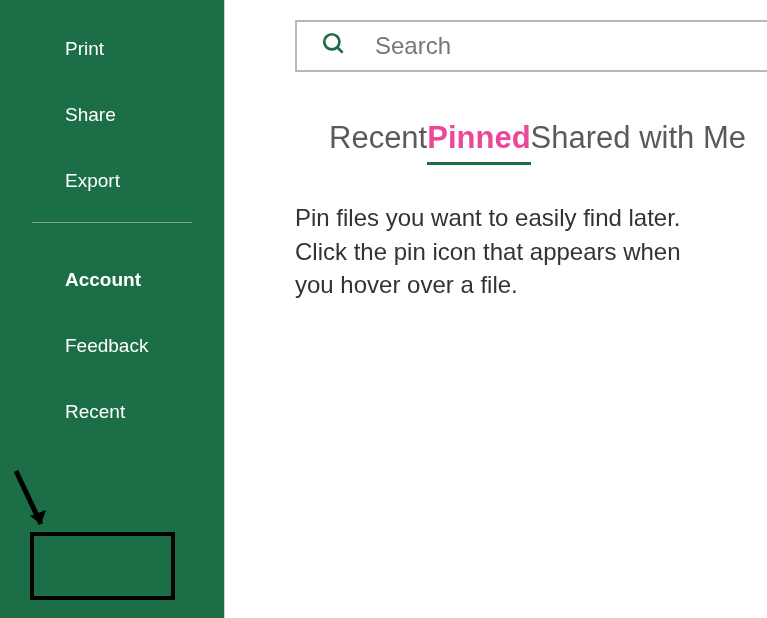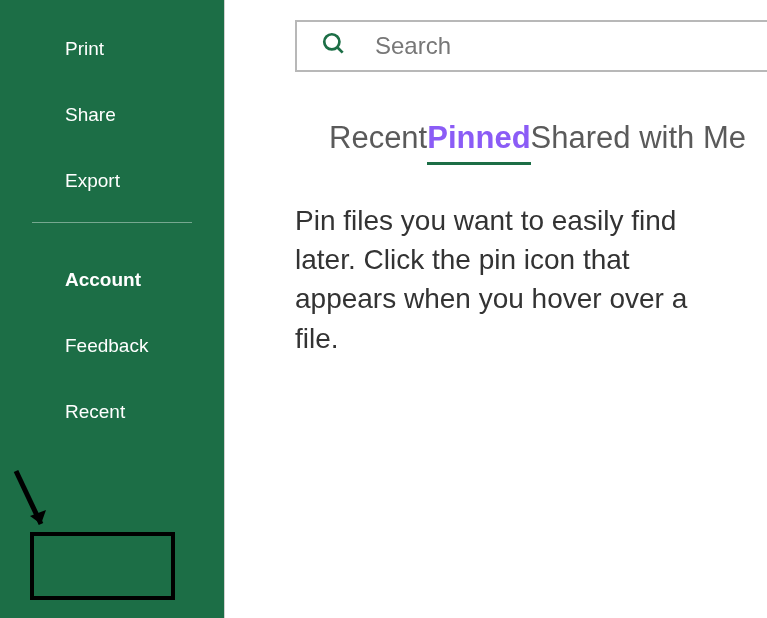--- a/index.html
+++ b/index.html
@@ -86,28 +86,28 @@
       margin-left: 104px;
       display: flex;
       font-size: 31px;
     }
     .tab {
       color: #5a5a5a;
       cursor: pointer;
       padding-bottom: 6px;
     }
     .tab.active {
-      color: #8b5cf6;
+      color: #ec4899;
       font-weight: 600;
       border-bottom: 3px solid #1c6e46;
     }
     .hint-text {
       margin-top: 36px;
       margin-left: 70px;
-      font-size: 28px;
+      font-size: 24px;
       color: #333;
       line-height: 1.4;
       max-width: 420px;
     }
   </style>
 </head>
 <body>
 
 <div class="sidebar">
   <div class="sidebar-item first">

